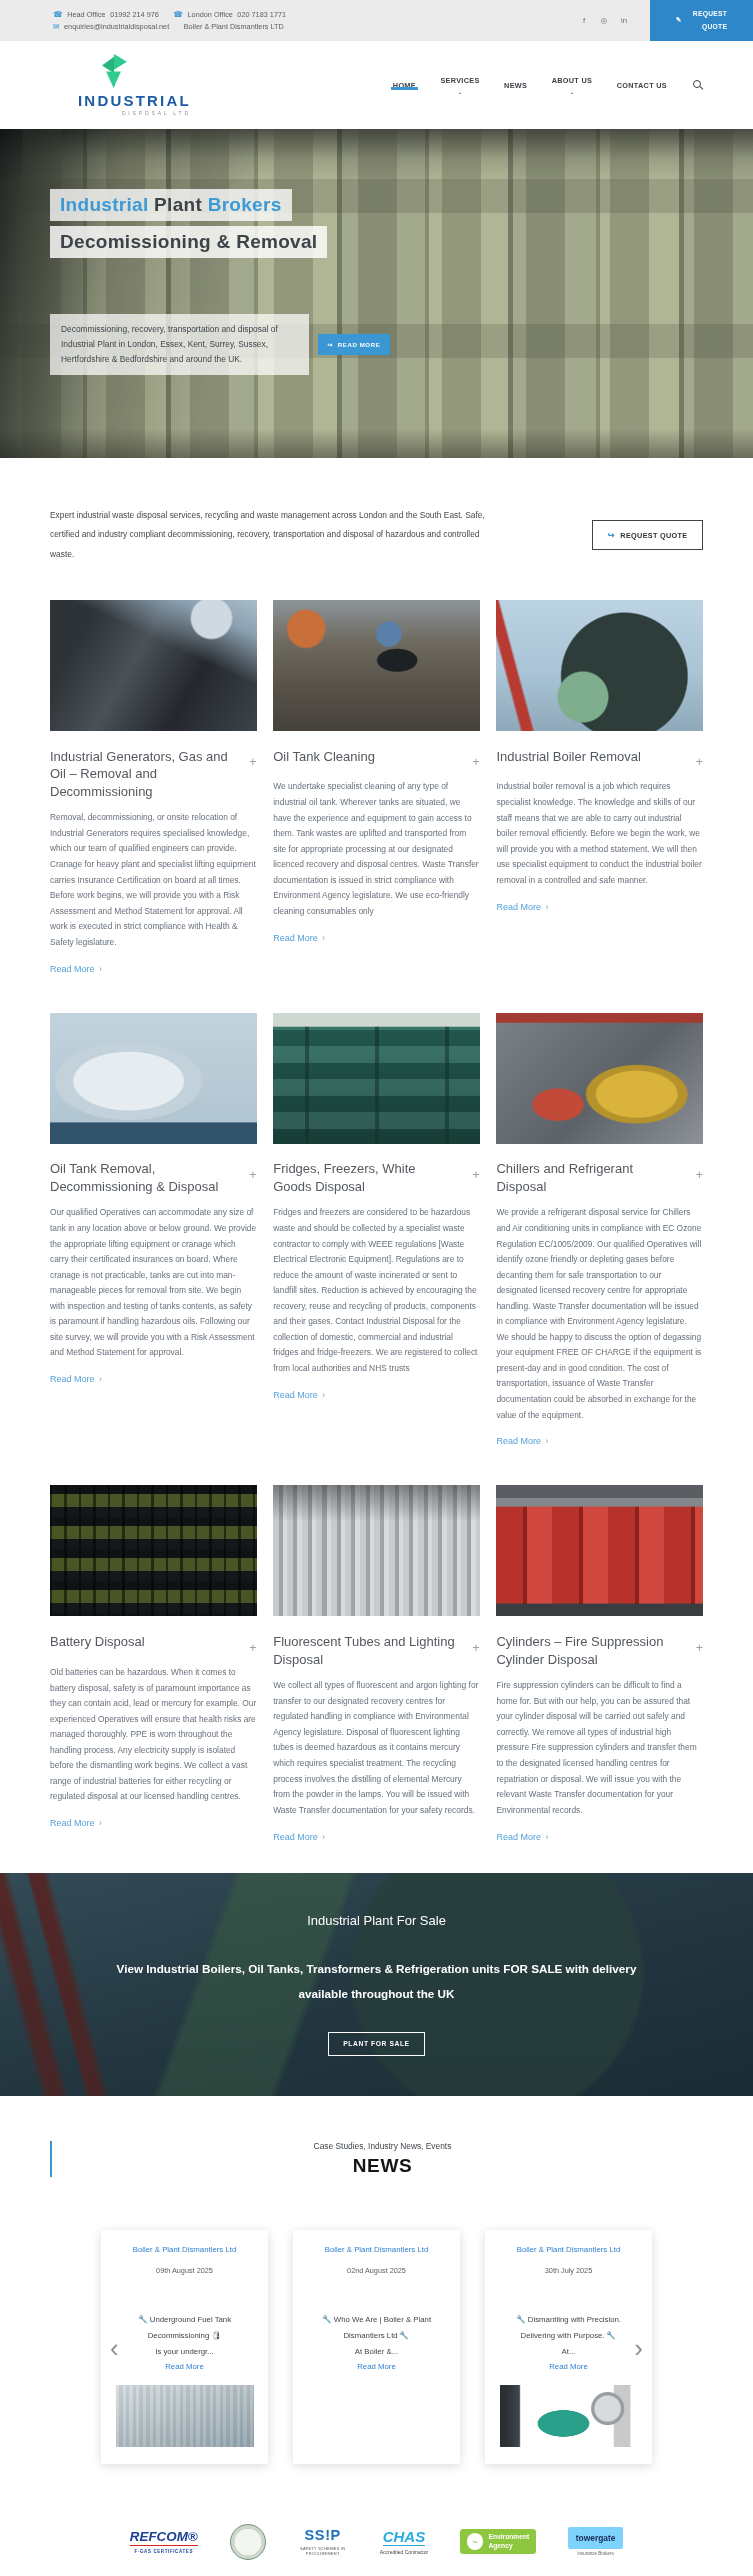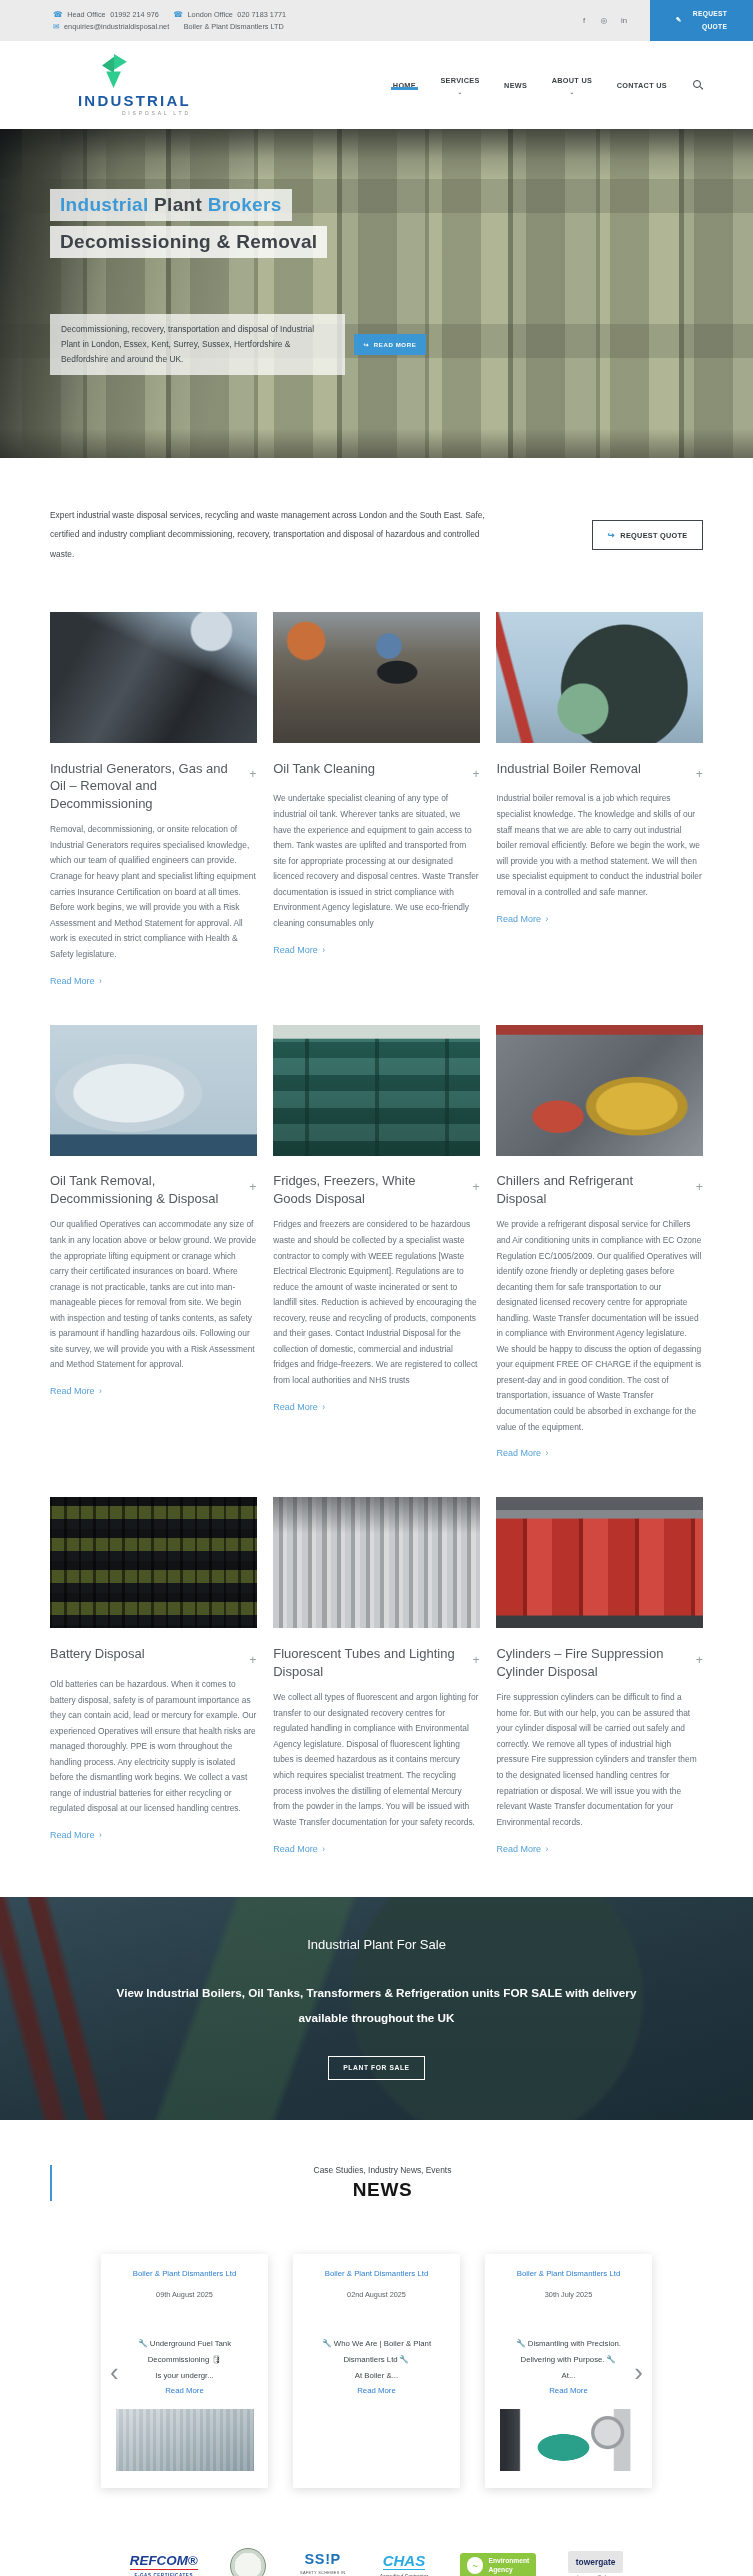--- a/index.html
+++ b/index.html
@@ -49,36 +49,36 @@
     background:
       repeating-linear-gradient(90deg, transparent 0 22px, rgba(60,64,50,.25) 22px 61px, transparent 61px 84px),
       repeating-linear-gradient(180deg, transparent 0 50px, rgba(50,54,44,.18) 50px 84px, transparent 84px 145px);
   }
   .hero-content { position:absolute; left:50px; top:60px; }
   .hero-band { display:table; background:rgba(255,255,255,.78); padding:5px 10px; }
   .hero-band.l2 { margin-top:5px; background:rgba(255,255,255,.82); }
   .ht { font-size:19px; font-weight:bold; letter-spacing:0.3px; }
   .ht-blue { color:#3d9ad6; } .ht-dark { color:#3d4349; }
   .hero-sub-row { display:flex; align-items:center; margin-top:56px; }
-  .hero-subtext { width:295px; background:rgba(255,255,255,.72); padding:8.4px 11px; font-size:8.4px;
+  .hero-subtext { width:259px; background:rgba(255,255,255,.72); padding:8.4px 11px; font-size:8.4px;
                   line-height:1.75; color:#3f464c; }
   .readmore-btn { margin-left:9px; background:#3b97d3; color:#fff; font-size:6.1px; font-weight:bold;
                   letter-spacing:0.6px; padding:7.3px 9.5px; display:flex; gap:4.5px; align-items:center; cursor:pointer; }
 
   
   .intro { height:106px; display:flex; align-items:flex-end; }
   .intro-inner { width:653px; margin:0 auto; display:flex; align-items:center; }
   .intro-text { width:435px; font-size:8.4px; line-height:2.3; color:#45494e; }
   .rq-outline { margin-left:auto; border:1.1px solid #3f4449; padding:9px 14.5px; display:flex; gap:5.6px; align-items:center;
                 font-size:7.3px; font-weight:bold; letter-spacing:0.3px; color:#2f3439; cursor:pointer; }
   .rq-outline .cicon { font-size:8.4px; }
 
   
   .services { padding:36px 0 31px; }
-  .svc-grid { width:653px; margin:12px auto; display:grid; grid-template-columns:repeat(3,1fr); column-gap:16.7px; row-gap:39px; }
+  .svc-grid { width:653px; margin:0 auto; display:grid; grid-template-columns:repeat(3,1fr); column-gap:16.7px; row-gap:39px; }
   .card-img { height:131px; width:100%; cursor:pointer; }
   .card-head { display:flex; margin-top:16.7px; }
   .card-title { font-size:13px; font-weight:400; line-height:1.35; color:#54595f; width:88%; }
   .plus { margin-left:auto; color:#9aa0a6; font-size:12.3px; margin-top:7.8px; cursor:pointer; }
   .card-text { margin-top:10px; font-size:8.4px; line-height:1.85; color:#66707b; white-space:pre-line; }
   .readmore-link { display:inline-flex; gap:4.5px; align-items:center; margin-top:13.4px; color:#55a1d8; font-size:9px; cursor:pointer; }
   .readmore-link .chev { font-size:8.4px; }
 
   .img-generator { background:
       radial-gradient(circle at 78% 14%, #cfd9e2 0 10%, rgba(207,217,226,0) 11%),
@@ -166,21 +166,21 @@
   .seal-circle { width:36px; height:36px; border:1.7px double #7a8f7a; border-radius:50%;
                  background:radial-gradient(circle at 50% 50%, #f2f5f0 55%, #cdd8cc 56%); }
   .ssip-name { font-size:14.5px; font-weight:bold; color:#1d71b8; letter-spacing:0.6px; }
   .ssip-cap { font-size:3.9px; letter-spacing:0.3px; color:#555; width:50px; text-align:center; }
   .chas-name { font-size:15px; font-weight:bold; font-style:italic; color:#29abe2; border-bottom:1.7px solid #29abe2; }
   .chas-cap { font-size:5px; color:#444; }
   .ea-badge { display:flex; align-items:center; background:#8dc63f; border-radius:3.3px; padding:4.5px 6.7px; gap:5px; }
   .ea-circle { width:16.7px; height:16.7px; border-radius:50%; background:#fff;
                display:flex; align-items:center; justify-content:center; color:#8dc63f; font-weight:bold; }
   .ea-text { color:#fff; font-size:6.7px; font-weight:bold; line-height:1.2; }
-  .tg-box { background:#e5e5e5; border-radius:2.2px; padding:5.6px 7.8px; color:#1b2a5e; font-weight:bold; font-size:8.4px; }
+  .tg-box { background:#7dd3fc; border-radius:2.2px; padding:5.6px 7.8px; color:#1b2a5e; font-weight:bold; font-size:8.4px; }
   .tg-cap { font-size:4.5px; color:#666; }
 </style>
 </head>
 <body>
 
 <div class="topbar">
   <div class="topbar-inner">
     <div class="contact-block">
       <div class="contact-row">
         <span class="contact-item">

